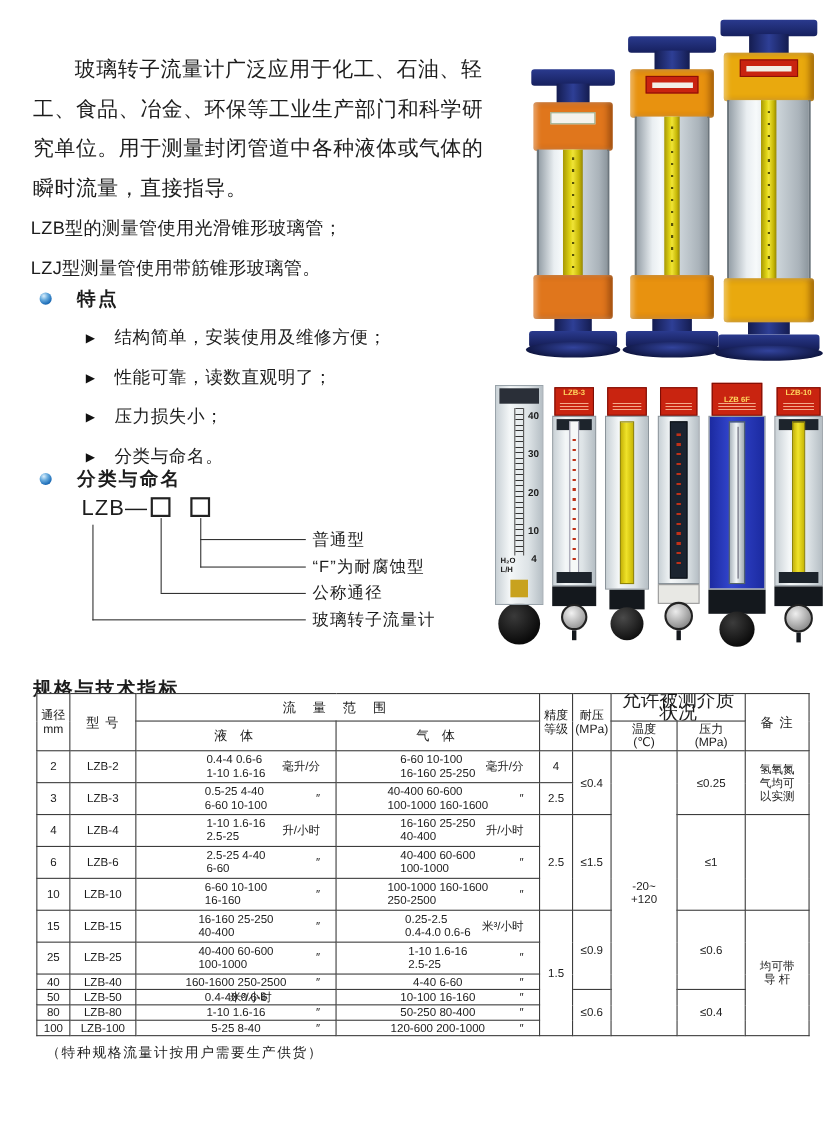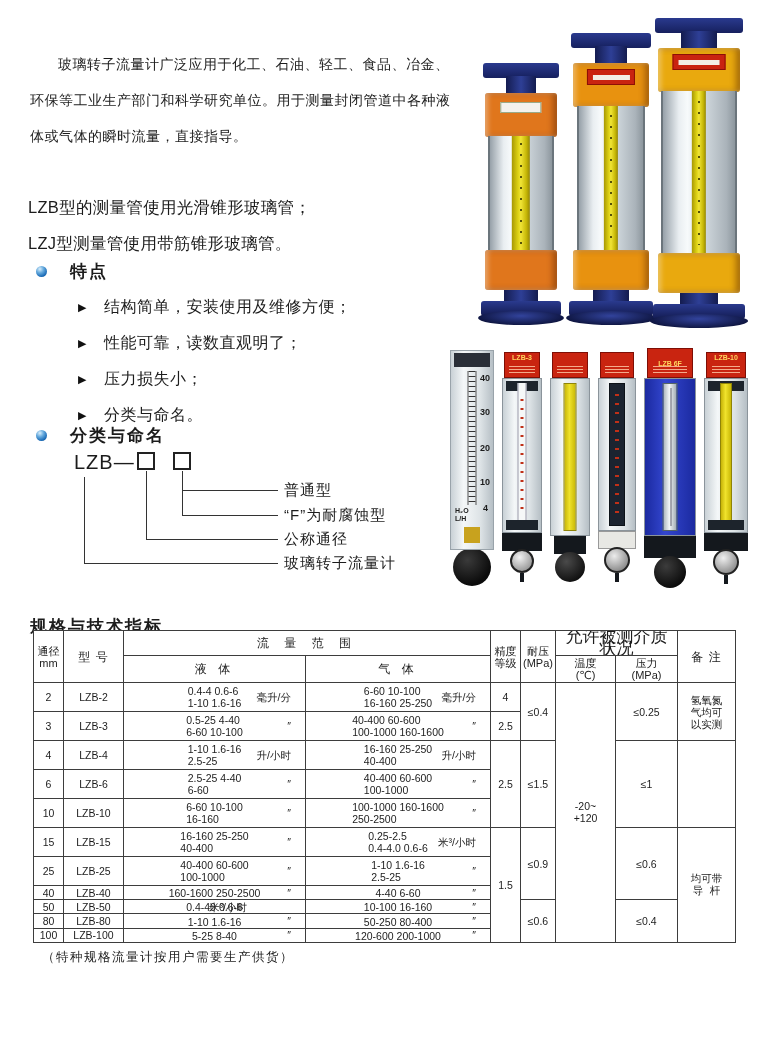--- a/index.html
+++ b/index.html
@@ -1,21 +1,21 @@
 <!DOCTYPE html>
 <html><head>
 <meta charset="utf-8">
 <style>
   * { margin:0; padding:0; box-sizing:border-box; }
   html,body { width:758px; height:1037px; }
   body { font-family:"Liberation Sans","DejaVu Sans",sans-serif; background:#ffffff; color:#1c1c1c; position:relative; overflow:hidden; }
   .abs { position:absolute; }
 
   
-  .intro { left:30px; top:46px; width:424px; font-size:14px; line-height:36px; text-indent:2em; letter-spacing:.5px; }
+  .intro { left:30px; top:46px; width:424px; font-size:19px; line-height:36px; text-indent:2em; letter-spacing:.5px; }
   .tubeline { left:28px; font-size:16.5px; letter-spacing:.3px; }
 
   
   .ball { width:11px; height:11px; border-radius:50%;
           background:radial-gradient(circle at 35% 28%, #d9eefc 0%, #66aadd 35%, #1d6db8 70%, #0c4a86 100%); }
   .sec-title { font-size:17px; font-weight:bold; letter-spacing:2px; }
   .feat-arrow { font-size:11px; color:#111; }
   .feat-text { font-size:16px; letter-spacing:.5px; }
 
   
@@ -70,21 +70,21 @@
   table.spec { border-collapse:collapse; table-layout:fixed; width:702px; background:#fff; }
   table.spec th, table.spec td { border:1px solid #3d3d3d; text-align:center; vertical-align:middle;
       font-size:10.5px; line-height:12px; padding:0 2px; overflow:hidden; }
   table.spec th { font-size:12px; font-weight:normal; letter-spacing:1px; }
   .pre { white-space:pre-line; }
   tr.hr1 { height:24px; } tr.hr2 { height:27px; }
   tr.r2 { height:29px; } tr.r1 { height:14px; }
   td.flow { text-align:left; padding-left:8px; position:relative;margin-top:37px; }
   td.flow .vals { display:inline-block; white-space:pre-line; text-align:left; vertical-align:middle; }
   td.flow .unit { position:absolute; right:14px; top:50%; transform:translateY(-50%); }
-  td.remarkTop { vertical-align:top; padding-top:6px; line-height:14px;font-family:Liberation Mono, monospace; }
+  td.remarkTop { vertical-align:top; padding-top:6px; line-height:14px; }
   .footnote { font-size:12.5px; letter-spacing:1.5px;margin-left:12px; }
 </style>
 </head>
 <body>
 
 <p class="abs intro">玻璃转子流量计广泛应用于化工、石油、轻工、食品、冶金、环保等工业生产部门和科学研究单位。用于测量封闭管道中各种液体或气体的瞬时流量，直接指导。</p>
 <p class="abs tubeline" style="top:197px;">LZB型的测量管使用光滑锥形玻璃管；</p>
 <p class="abs tubeline" style="top:233px;">LZJ型测量管使用带筋锥形玻璃管。</p>
 
 <div class="abs ball" style="left:36px; top:266px;"></div>

